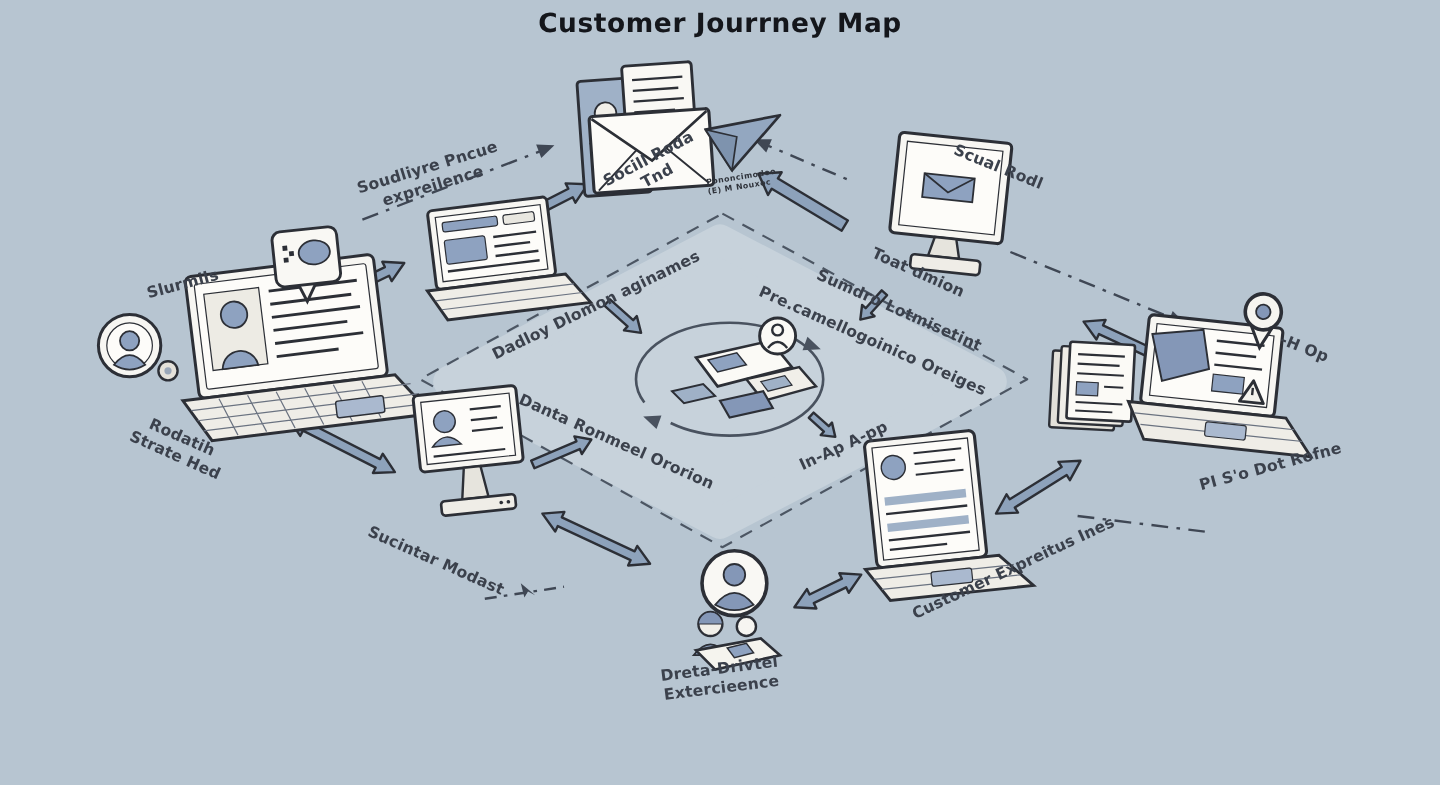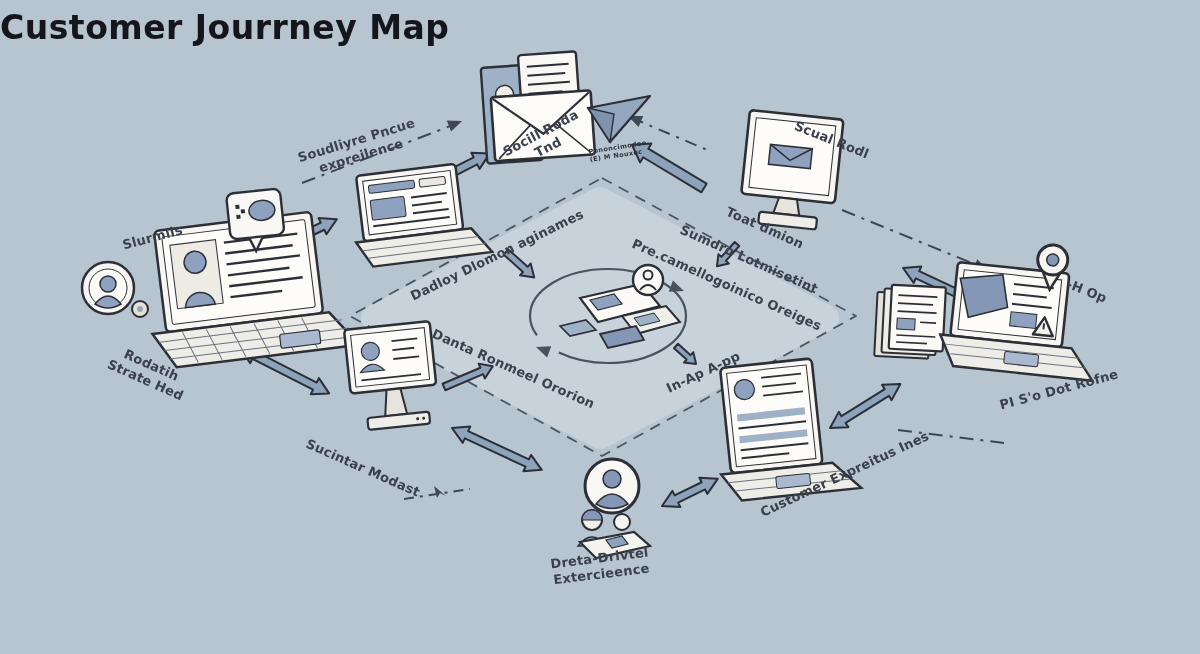--- a/index.html
+++ b/index.html
@@ -2,22 +2,22 @@
 <html><head>
 <meta charset="utf-8">
 <style>
   html,body{margin:0;padding:0;}
   #stage{
     position:relative;width:1200px;height:654px;overflow:hidden;
     background:#b7c5d1;font-family:"DejaVu Sans","Liberation Sans",sans-serif;
   }
   #stage svg{position:absolute;left:0;top:0;}
   .title{
-    position:absolute;left:0;top:8px;width:1200px;text-align:left;
-    font-size:33px;font-weight:800;color:#14161b;letter-spacing:.5px;
+    position:absolute;left:0;top:8px;width:1200px;text-align:center;
+    font-size:22px;font-weight:800;color:#14161b;letter-spacing:.5px;
   }
   .label{
     position:absolute;font-size:13px;font-weight:600;color:#3b414c;
     letter-spacing:.2px;transform-origin:left top;white-space:nowrap;line-height:1.25;
   }
   .label span{display:block;}
   .center{text-align:center;}
   .tiny{font-size:6.5px;font-weight:700;color:#2f333b;letter-spacing:.4px;}
 </style>
 </head>

